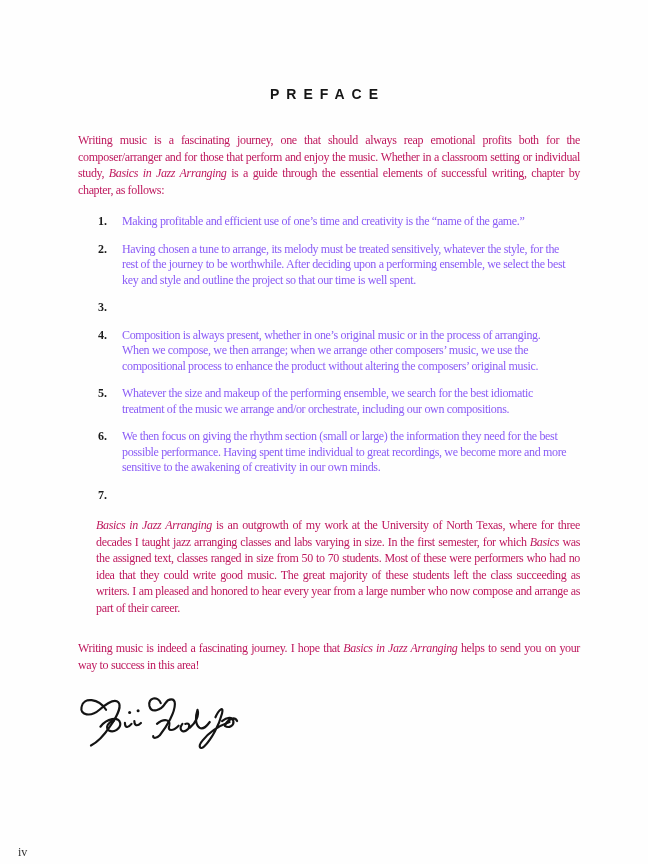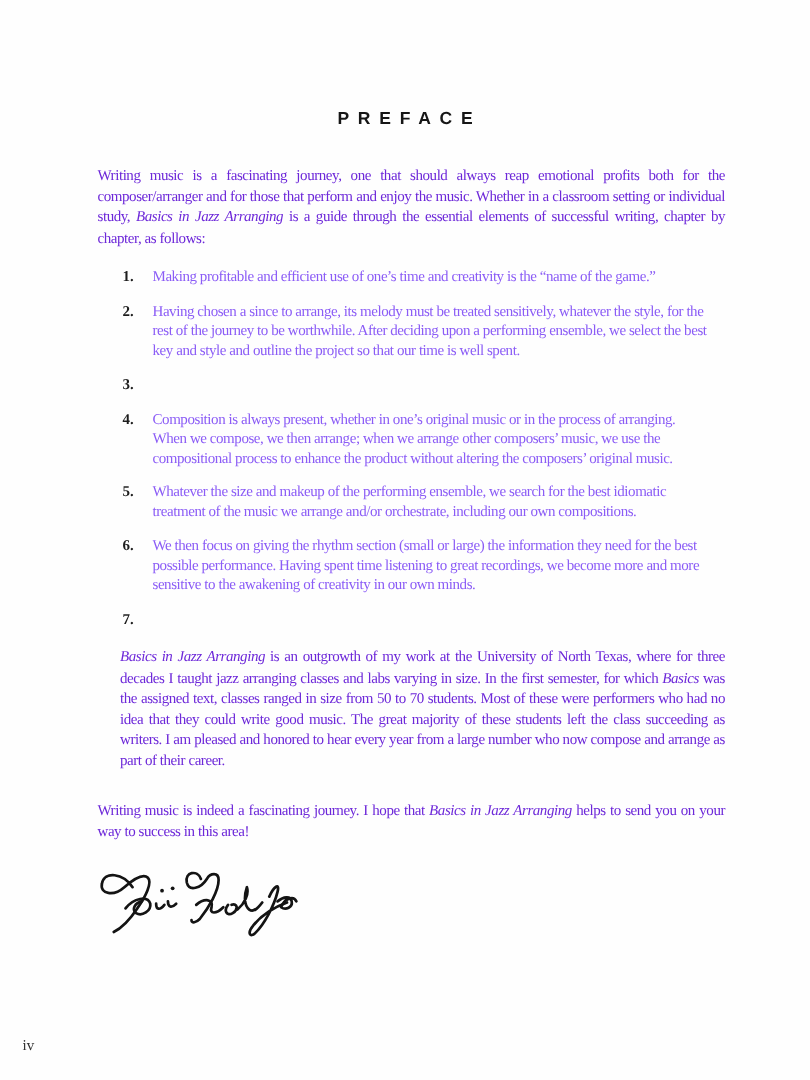--- a/index.html
+++ b/index.html
@@ -28,21 +28,21 @@
     padding-left: 7px; 
     color: #161616;
   }
   .para {
     margin: 0;
     padding: 0 68px 0 78px;
     font-size: 12px;
     letter-spacing: -0.35px;
     line-height: 16.5px;
     text-align: justify;
-    color: #6d28d9;
+    color: #be185d;
   }
   .para em { font-style: italic; }
   .intro { margin-top: 30px; }
   .closing-1 { margin-top: 14px; margin-left: 18px; }
   .closing-2 { margin-top: 24px; }
   ol.chapter-list {
     list-style: none;
     margin: 16px 0 0 98px;
     padding: 0;
   }
@@ -68,21 +68,21 @@
   }
   .signature {
     margin: 16px 0 0 74px;
     width: 165px;
     height: 66px;
   }
   .signature svg { display: block; }
   .page-number {
     position: absolute;
     left: 18px;
-    bottom: 20px;
+    bottom: 4px;
     font-size: 12px;
     color: #333333;
     font-family: "Liberation Serif", serif;
   }
 </style>
 </head>
 <body>
 
 <div class="page">
 
@@ -92,40 +92,40 @@
 
   <ol class="chapter-list">
 
       <li>
         <span class="li-num">1.</span>
         <span class="li-text">Making profitable and efficient use of one’s time and creativity is the “name of the game.”</span>
       </li>
 
       <li>
         <span class="li-num">2.</span>
-        <span class="li-text">Having chosen a since to arrange, its melody must be treated sensitively, whatever the style, for the rest of the journey to be worthwhile. After deciding upon a performing ensemble, we select the best key and style and outline the project so that our time is well spent.</span>
+        <span class="li-text">Having chosen a tune to arrange, its melody must be treated sensitively, whatever the style, for the rest of the journey to be worthwhile. After deciding upon a performing ensemble, we select the best key and style and outline the project so that our time is well spent.</span>
       </li>
 
       <li>
         <span class="li-num">3.</span>
       </li>
 
       <li>
         <span class="li-num">4.</span>
         <span class="li-text">Composition is always present, whether in one’s original music or in the process of arranging. When we compose, we then arrange; when we arrange other composers’ music, we use the compositional process to enhance the product without altering the composers’ original music.</span>
       </li>
 
       <li>
         <span class="li-num">5.</span>
         <span class="li-text">Whatever the size and makeup of the performing ensemble, we search for the best idiomatic treatment of the music we arrange and/or orchestrate, including our own compositions.</span>
       </li>
 
       <li>
         <span class="li-num">6.</span>
-        <span class="li-text">We then focus on giving the rhythm section (small or large) the information they need for the best possible performance. Having spent time listening to great recordings, we become more and more sensitive to the awakening of creativity in our own minds.</span>
+        <span class="li-text">We then focus on giving the rhythm section (small or large) the information they need for the best possible performance. Having spent time individual to great recordings, we become more and more sensitive to the awakening of creativity in our own minds.</span>
       </li>
 
       <li>
         <span class="li-num">7.</span>
       </li>
     </ol>
 
   <p class="para closing-1"><em>Basics in Jazz Arranging</em><span> is an outgrowth of my work at the University of North Texas, where for three decades I taught jazz arranging classes and labs varying in size. In the first semester, for which </span><em>Basics</em><span> was the assigned text, classes ranged in size from 50 to 70 students. Most of these were performers who had no idea that they could write good music. The great majority of these students left the class succeeding as writers. I am pleased and honored to hear every year from a large number who now compose and arrange as part of their career.</span></p>
 
   <p class="para closing-2"><span>Writing music is indeed a fascinating journey. I hope that </span><em>Basics in Jazz Arranging</em><span> helps to send you on your way to success in this area!</span></p>

